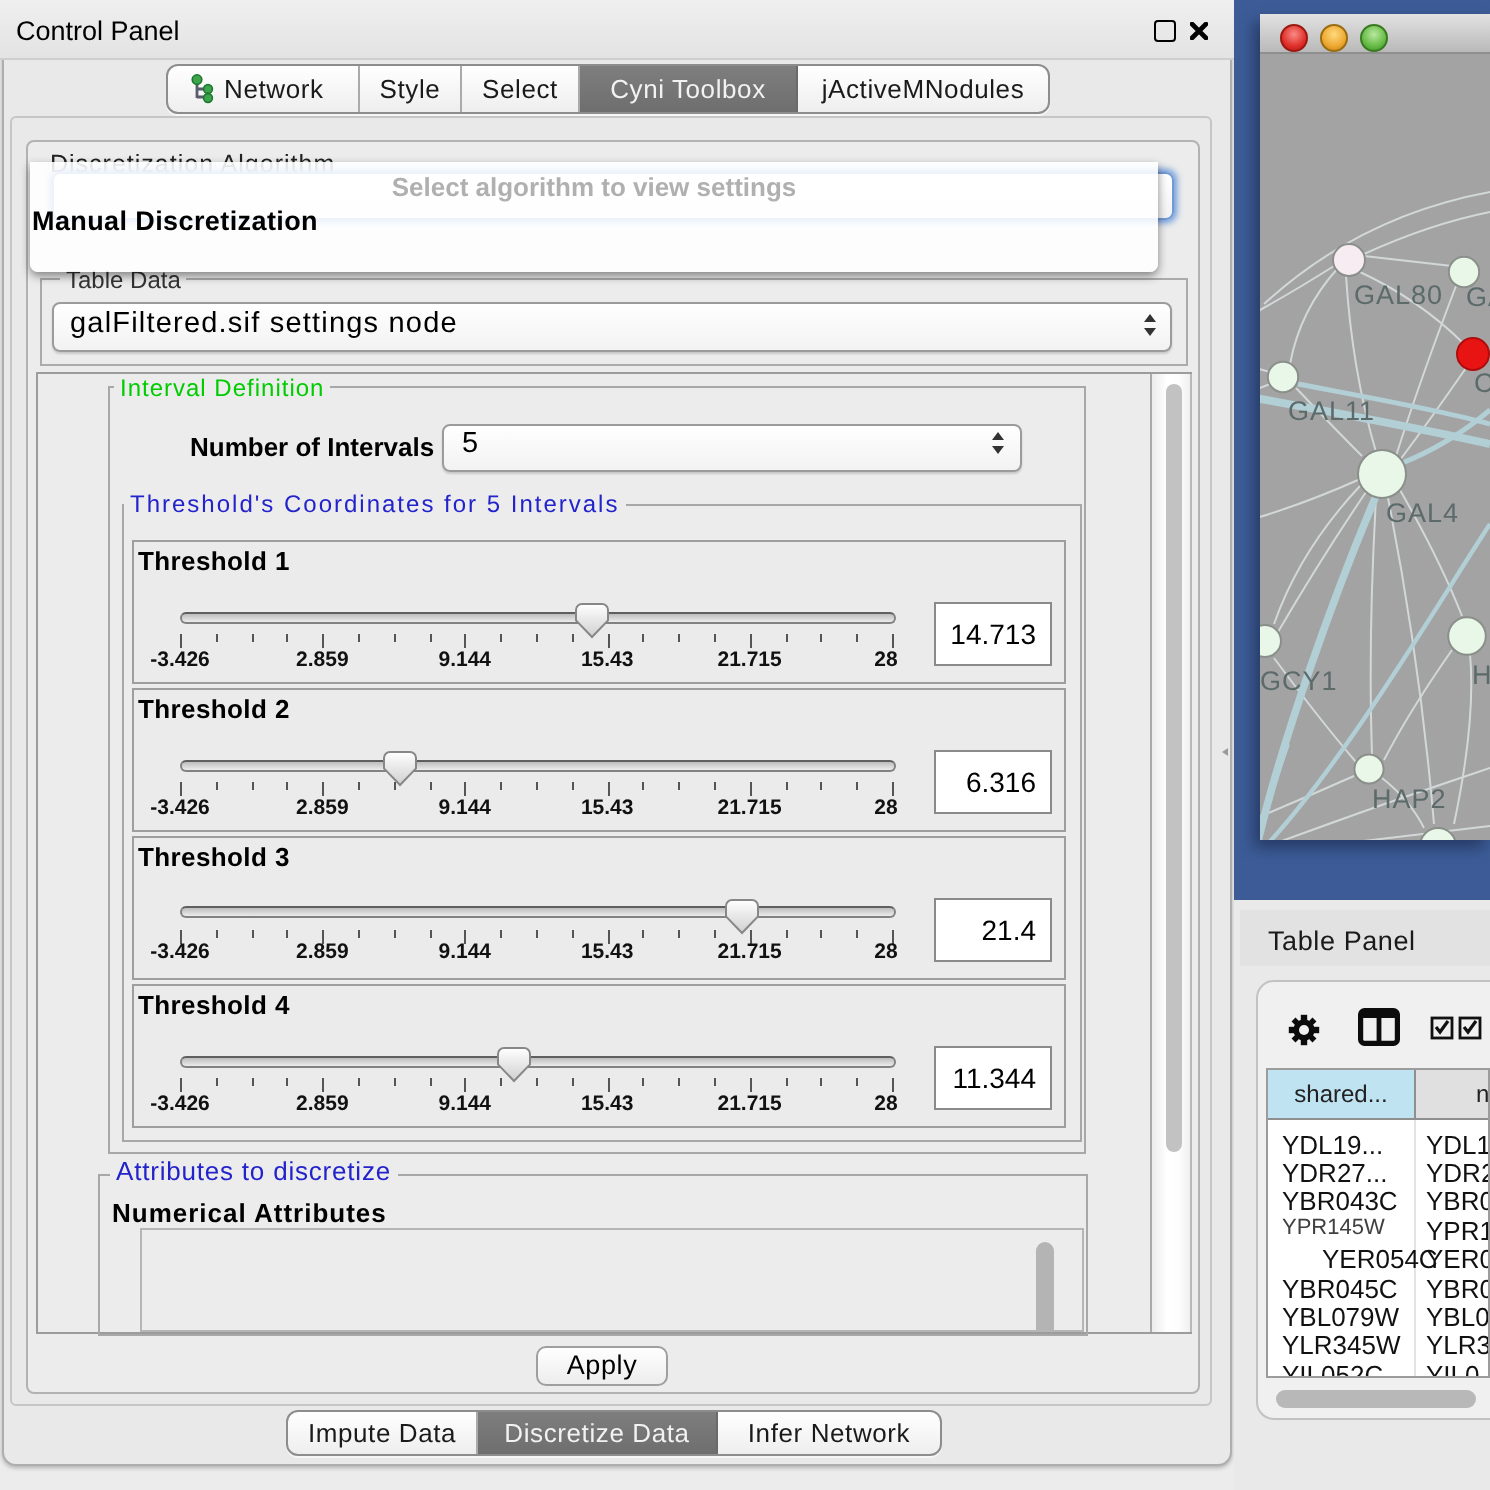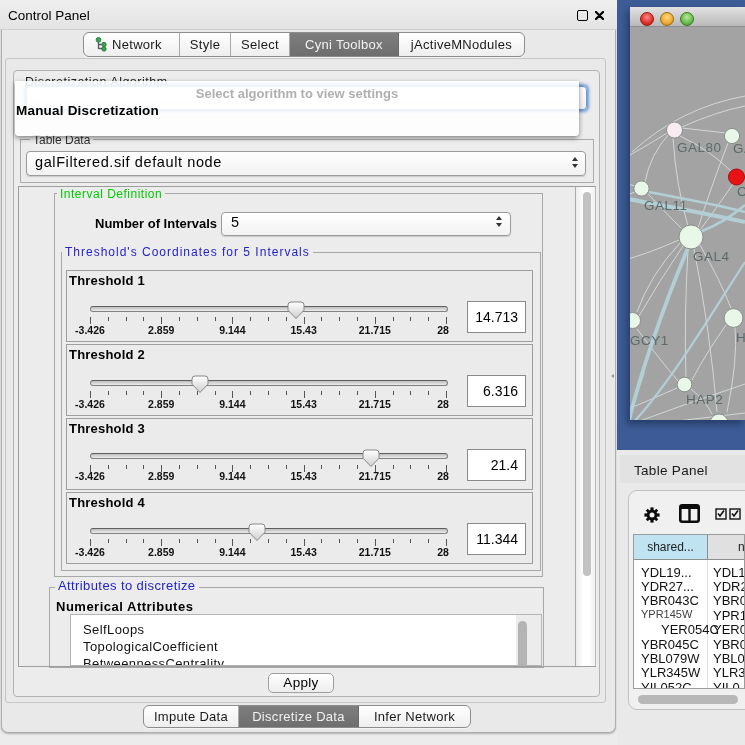--- a/index.html
+++ b/index.html
@@ -56,21 +56,21 @@
     <div class="s sel" style="width:108px;">Cyni Toolbox</div>
     <div class="s" style="width:125px;">jActiveMNodules</div>
   </div>
 
   <div class="abs ttl" style="left:25px;top:75px;letter-spacing:0.5px;font-size:12.5px;color:#222;">Discretization Algorithm</div>
   <div class="combo" style="left:26px;top:86px;width:559px;height:22px;border-color:#6f9bd4;box-shadow:0 0 3px 1.5px rgba(88,140,215,.85);"></div>
 
   <div class="tbox" style="left:20px;top:139px;width:572px;height:42px;border-color:#ababab;"></div>
   <div class="abs ttl" style="left:30px;top:133px;background:#ececec;padding:0 3px;">Table Data</div>
   <div class="combo" style="left:26px;top:151px;width:558px;height:23px;"></div>
-  <div class="combotext" style="left:35px;top:154px;">galFiltered.sif default node</div>
+  <div class="combotext" style="left:35px;top:154px;">galFiltered.sif settings node</div>
   <div class="spin" style="left:570px;top:157px;">
       <div class="up"></div>
       <div class="dn"></div>
     </div>
 
   <div class="abs" style="left:18px;top:186px;width:578px;height:481px;background:#ececec;border:1px solid #9c9c9c;box-sizing:border-box;"></div>
 
   <div class="abs" style="left:575px;top:187px;width:21px;height:479px;background:linear-gradient(90deg,#ececec,#ffffff 40%,#fdfdfd 70%,#f0f0f0);border-left:1px solid #ababab;border-right:1px solid #b9b9b9;box-sizing:border-box;"></div>
   <div class="abs" style="left:583px;top:192px;width:7.5px;height:384px;background:#c2c2c2;border-radius:4px;"></div>
 
@@ -246,25 +246,20 @@
         </linearGradient>
       </defs>
     <path d="M1 4 a3 3 0 0 1 3 -3 h10 a3 3 0 0 1 3 3 v5.2 L9 17.5 L1 9.2 Z" fill="url(#thg3)" stroke="#878787" stroke-width="1"></path>
   </svg>
   <div class="vbox" style="top:523px;">11.344</div>
 
   <div class="tbox" style="left:49px;top:587px;width:493px;height:79px;border-color:#a8a8a8;"></div>
   <div class="tlabel" style="left:55px;top:580px;color:#2323cc;font-size:13px;letter-spacing:0.4px;">Attributes to discretize</div>
   <div class="abs" style="left:56px;top:599px;font-size:13px;font-weight:bold;letter-spacing:0.5px;color:#000;">Numerical Attributes</div>
   <div class="abs" style="left:70px;top:614px;width:472px;height:52px;background:#ececec;border:1px solid #b5b5b5;box-sizing:border-box;"></div>
-  <div class="abs" style="left:71px;top:615px;width:445px;height:50px;background:#ffffff;overflow:hidden;">
-    <div class="row" style="left:12px;top:7px;">SelfLoops</div>
-    <div class="row" style="left:12px;top:24px;">TopologicalCoefficient</div>
-    <div class="row" style="left:12px;top:41px;">BetweennessCentrality</div>
-  </div>
   <div class="abs" style="left:518px;top:621px;width:9px;height:44px;background:#b4b4b4;border-radius:5px 5px 0 0;"></div>
 
   <div class="abs" style="left:268px;top:673px;width:66px;height:19.5px;background:linear-gradient(#ffffff,#ededed);border:1px solid #9f9f9f;border-radius:5px;box-sizing:border-box;font-size:13.5px;letter-spacing:0.3px;text-align:center;line-height:18px;color:#000;">Apply</div>
 
   <div class="seg" style="left:143px;top:705px;height:21px;">
     <div class="s" style="width:94px;">Impute Data</div>
     <div class="s sel" style="width:119px;">Discretize Data</div>
     <div class="s" style="width:111px;">Infer Network</div>
   </div>
 

